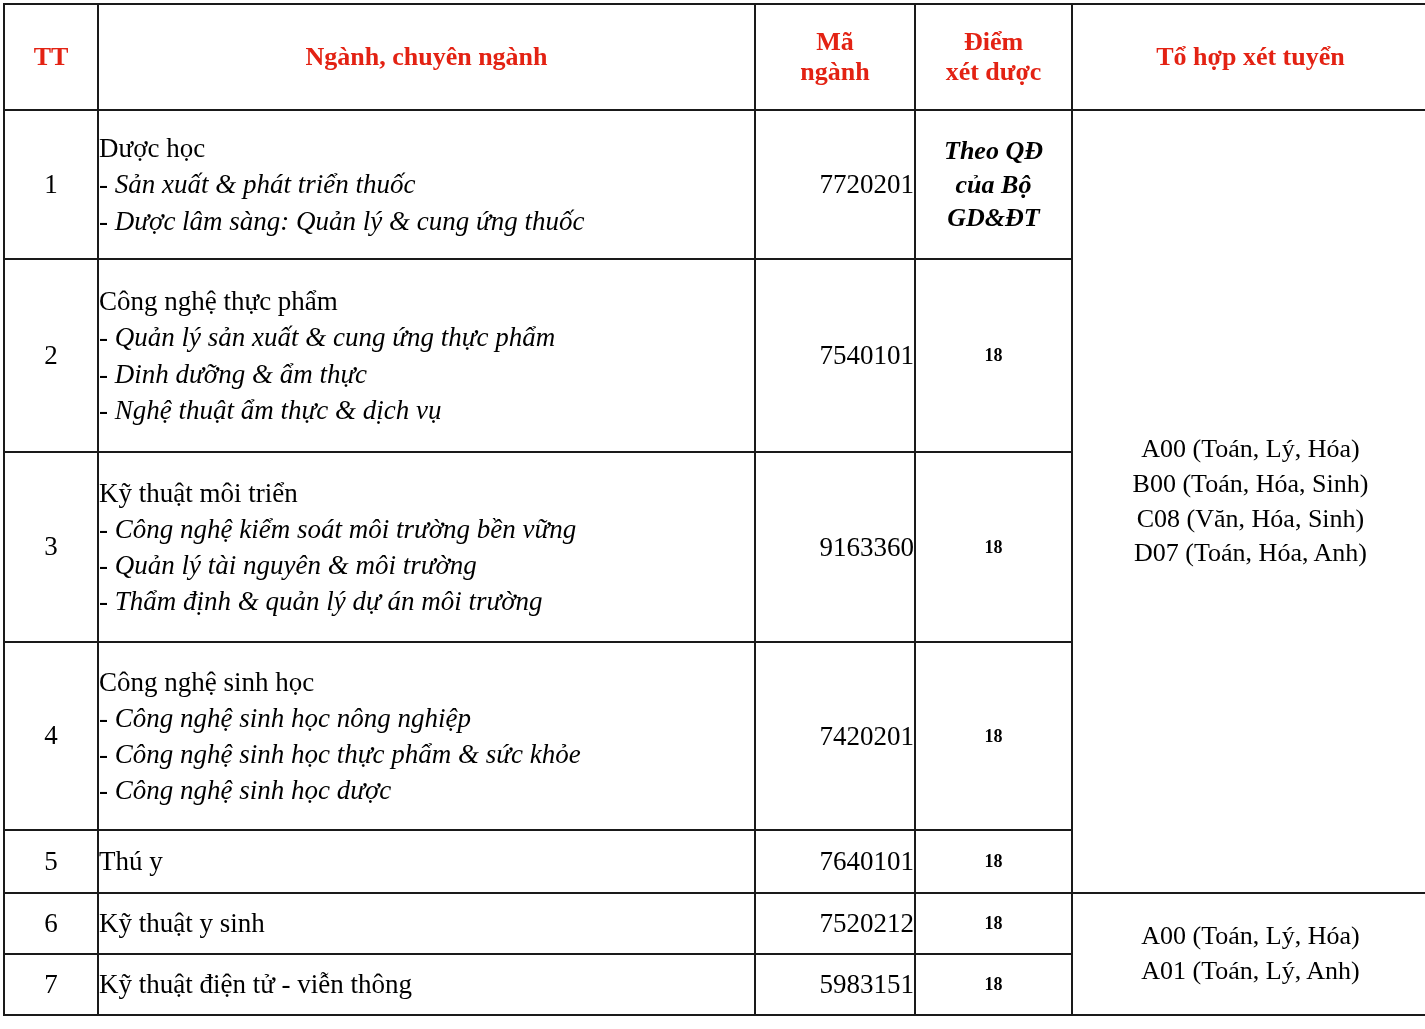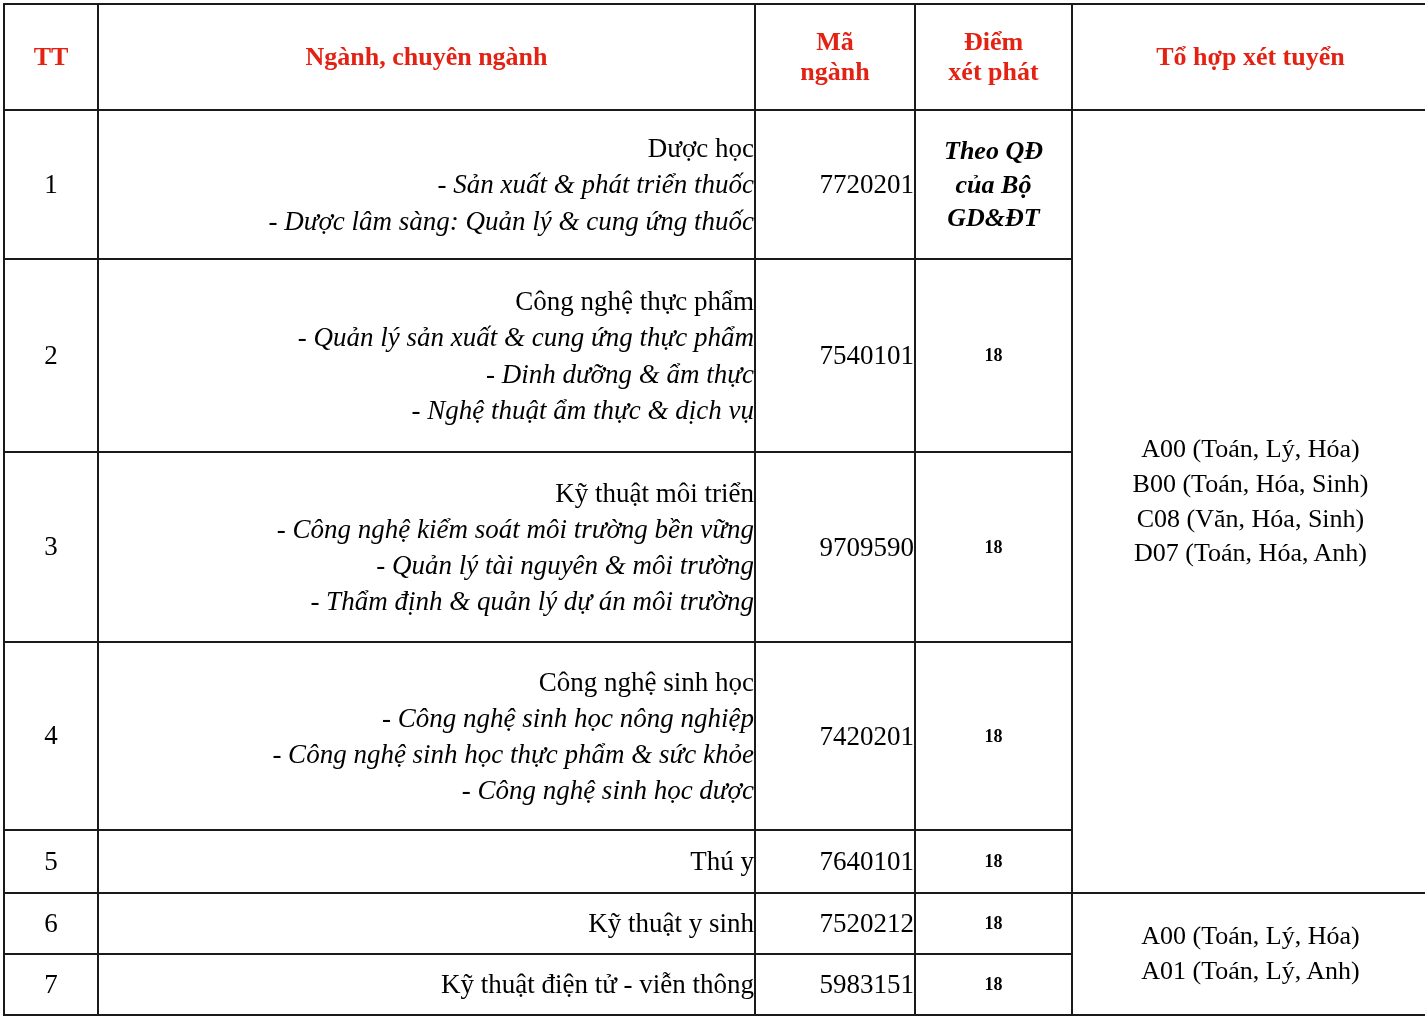--- a/index.html
+++ b/index.html
@@ -56,21 +56,21 @@
 
   th .hline { display: block; }
 
   
   td.c-tt {
     text-align: center;
     font-size: 27px;
     line-height: 1.1;
   }
   td.c-nganh {
-    text-align: right;
+    text-align: left;
     padding: 8px 6px 10px 14px;
     font-size: 27px;
     line-height: 1.34;
   }
   td.c-nganh .major {
     display: block;
     font-style: normal;
     white-space: nowrap;
   }
   td.c-nganh .spec {
@@ -118,21 +118,21 @@
     <thead>
       <tr>
         <th class="h-tt">TT</th>
         <th class="h-nganh">Ngành, chuyên ngành</th>
         <th class="h-ma">
           <span class="hline">Mã</span>
           <span class="hline">ngành</span>
         </th>
         <th class="h-diem">
           <span class="hline">Điểm</span>
-          <span class="hline">xét phát</span>
+          <span class="hline">xét dược</span>
         </th>
         <th class="h-tohop">Tổ hợp xét tuyển</th>
       </tr>
     </thead>
     <tbody id="adm-body">
         <tr class="r1">
           <td class="c-tt">1</td>
           <td class="c-nganh">
             <span class="major">Dược học</span>
             <span class="spec">- Sản xuất &amp; phát triển thuốc</span>
@@ -163,21 +163,21 @@
           <td class="c-diem">18</td>
         </tr>
         <tr class="r3">
           <td class="c-tt">3</td>
           <td class="c-nganh">
             <span class="major">Kỹ thuật môi triển</span>
             <span class="spec">- Công nghệ kiểm soát môi trường bền vững</span>
             <span class="spec">- Quản lý tài nguyên &amp; môi trường</span>
             <span class="spec">- Thẩm định &amp; quản lý dự án môi trường</span>
           </td>
-          <td class="c-ma">9709590</td>
+          <td class="c-ma">9163360</td>
           <td class="c-diem">18</td>
         </tr>
         <tr class="r4">
           <td class="c-tt">4</td>
           <td class="c-nganh">
             <span class="major">Công nghệ sinh học</span>
             <span class="spec">- Công nghệ sinh học nông nghiệp</span>
             <span class="spec">- Công nghệ sinh học thực phẩm &amp; sức khỏe</span>
             <span class="spec">- Công nghệ sinh học dược</span>
           </td>

